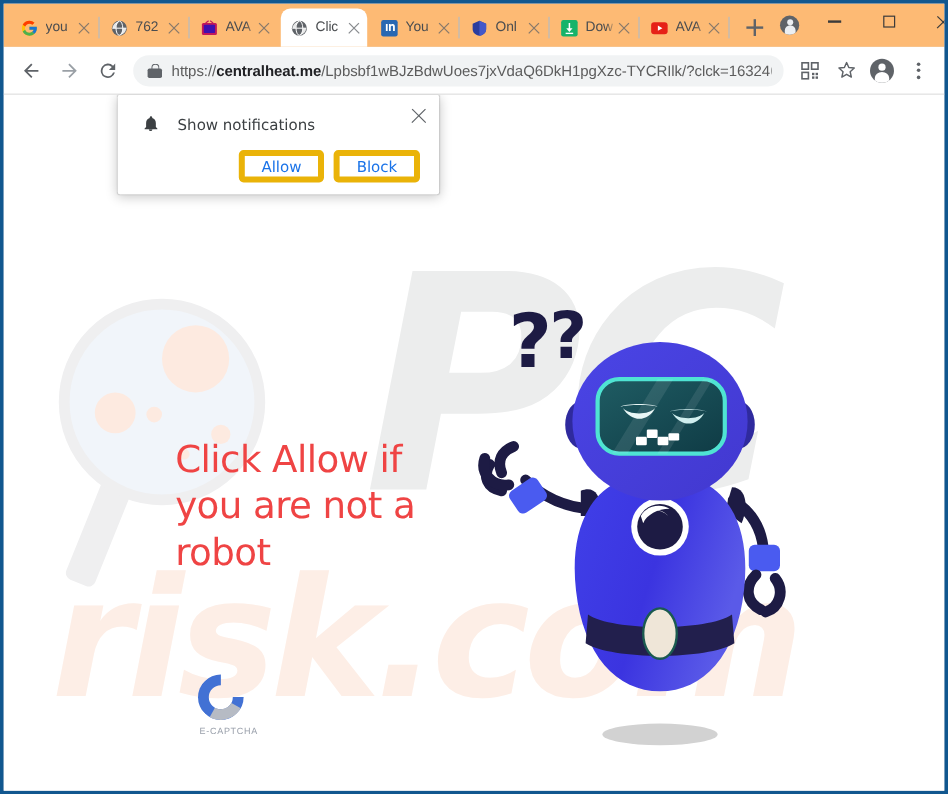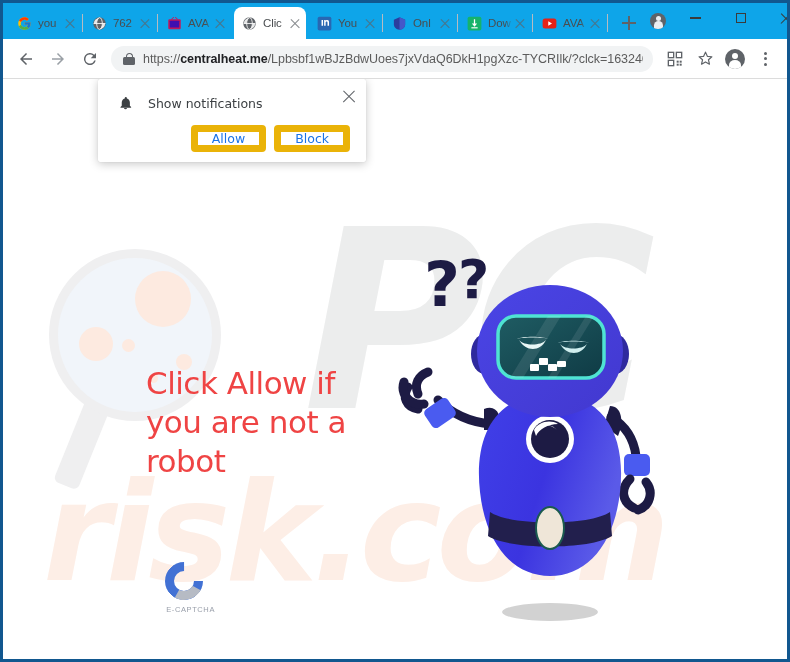--- a/index.html
+++ b/index.html
@@ -18,21 +18,21 @@
     height: 662px;
     border: 3px solid #11578f;
     background: #dee1e6;
     overflow: hidden;
   }
 
   
   .tabstrip {
     position: relative;
     height: 36px;
-    background: #0ea5e9;
+    background: #fdba74;
     display: flex;
     align-items: flex-end;
     padding-left: 6px;
   }
 
   .tab {
     position: relative;
     height: 32px;
     width: 72px;
     display: flex;
@@ -409,21 +409,21 @@
     font-family: "DejaVu Sans", sans-serif;
   }
   .notif-actions {
     display: flex;
     justify-content: flex-end;
     gap: 8px;
   }
   .notif-btn {
     min-width: 58px;
     height: 27px;
-    border: 7px solid #eab308;
+    border: 5px solid #eab308;
     border-radius: 4px;
     background: #fff;
     color: #1a73e8;
     font-size: 12.5px;
     display: flex; align-items: center; justify-content: center;
     padding: 0 14px;
     font-family: "DejaVu Sans", sans-serif;
   }
 </style>
 </head>

